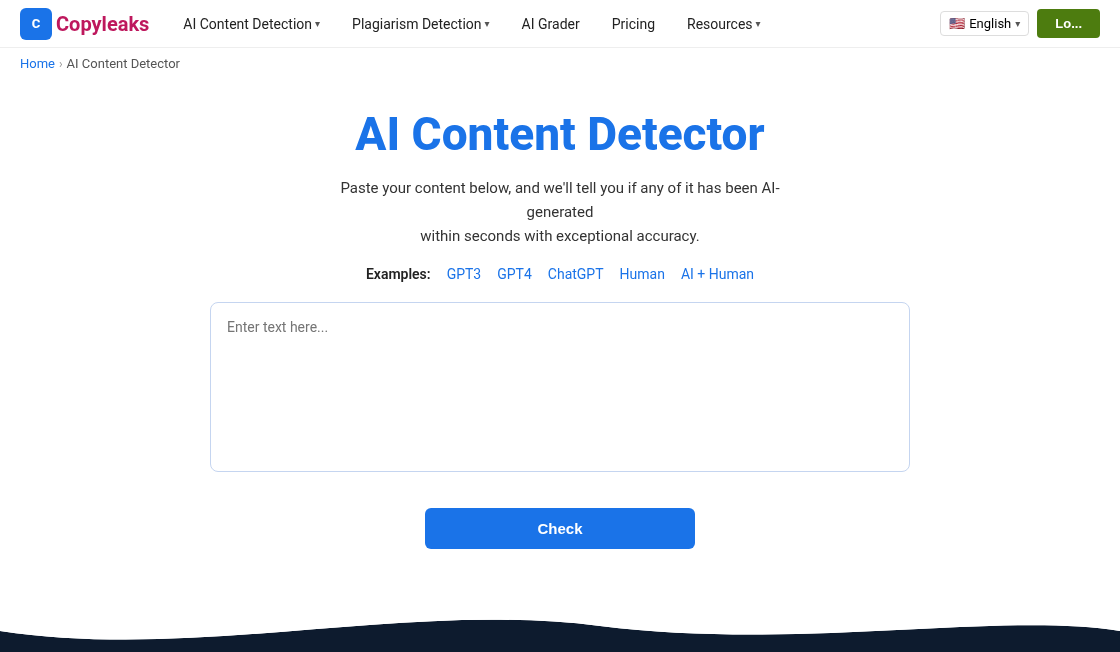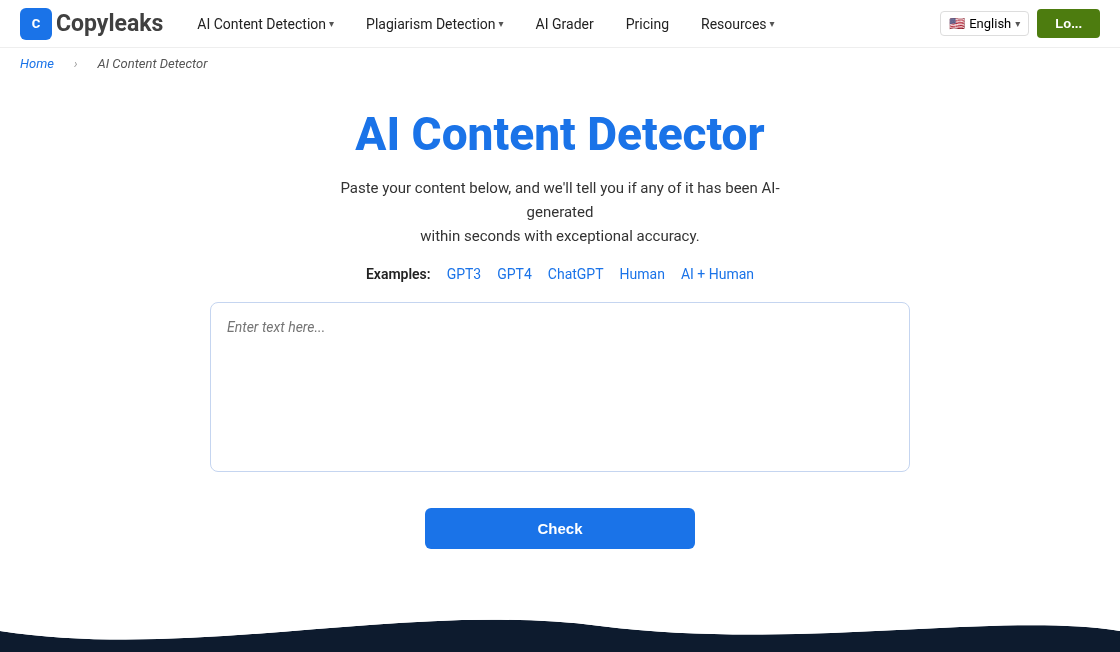--- a/index.html
+++ b/index.html
@@ -29,23 +29,23 @@
       border-radius: 6px;
       background: #1a73e8;
       display: flex;
       align-items: center;
       justify-content: center;
       color: white;
       font-weight: 800;
       font-size: 13px;
     }
     .logo-text {
-      font-size: 23px;
+      font-size: 20px;
       font-weight: 700;
-      color: #404040;
+      color: #be185d;
     }
     .nav-links {
       display: flex;
       align-items: center;
       gap: 12px;
       flex: 1;
     }
     .nav-item {
       display: flex;
       align-items: center;
@@ -87,23 +87,22 @@
       cursor: pointer;
     }
 
     
     .breadcrumb {
       padding: 8px 20px;
       font-size: 13px;
       color: #555;
       display: flex;
       align-items: flex-end;
-      gap: 20px;
-      background: #fff;
-      font-style: italic;
+      gap: 4px;
+      background: #fff;
     }
     .breadcrumb a { color: #1a73e8; text-decoration: none; }
     .breadcrumb-sep { color: #999; font-size: 12px; }
 
     
     .main-section {
       background: #fff;
       display: flex;
       flex-direction: column;
       align-items: center;
@@ -151,21 +150,20 @@
       width: 100%;
       height: 170px;
       border: 1.5px solid #c5d5f0;
       border-radius: 8px;
       padding: 16px;
       font-size: 14px;
       color: #701a75;
       resize: none;
       outline: none;
       font-family: inherit;
-      font-style: italic;
     }
     .check-btn {
       display: block;
       width: 270px;
       padding: 12px;
       background: #1a73e8;
       color: white;
       border: none;
       border-radius: 6px;
       font-size: 15px;

